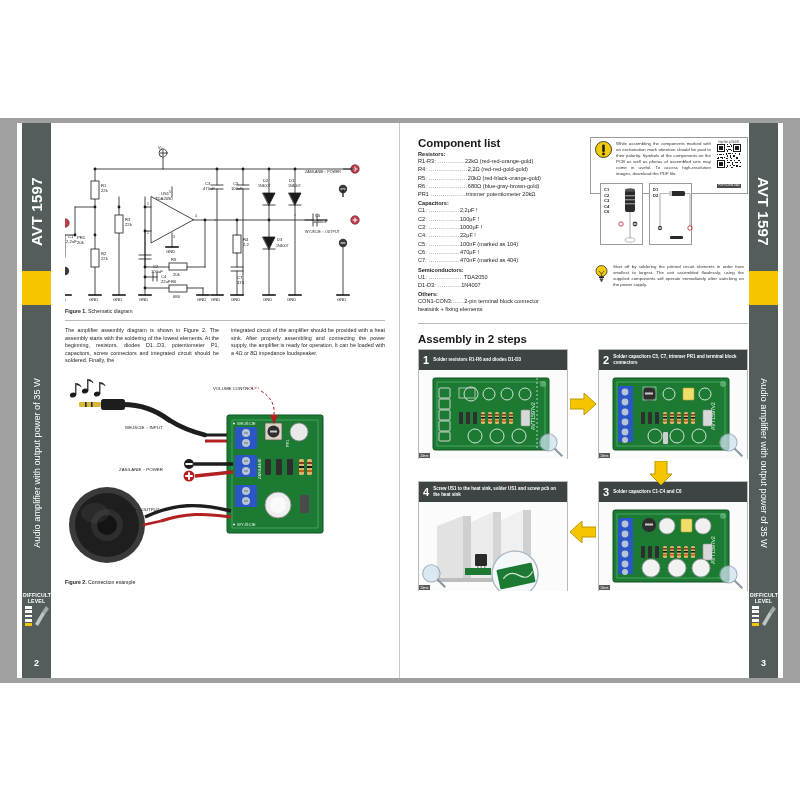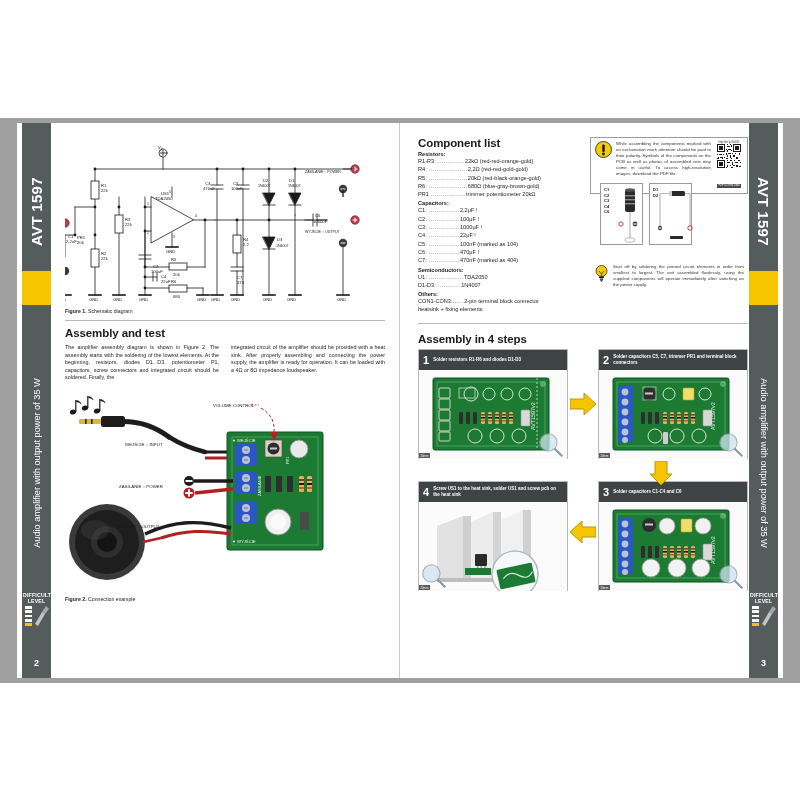--- a/index.html
+++ b/index.html
@@ -442,21 +442,20 @@
             </g>
           </svg>
         </div>
 
         <div class="figcap figcap-1">
           <b>Figure 1.</b><span> Schematic diagram</span>
         </div>
 
         <hr class="rule">
 
-        <div class="h2 assembly-h">Assembly and test</div>
 
         <div class="two-col">
           <p>The amplifier assembly diagram is shown in Figure 2. The assembly starts with the soldering of the lowest elements. At the beginning, resistors, diodes D1...D3, potentiometer P1, capacitors, screw connectors and integrated circuit should be soldered. Finally, the</p>
           <p>integrated circuit of the amplifier should be provided with a heat sink. After properly assembling and connecting the power supply, the amplifier is ready for operation. It can be loaded with a 4Ω or 8Ω impedance loudspeaker.</p>
         </div>
 
         <div class="fig2">
           <svg width="320" height="200" viewBox="0 0 320 200">
 
             <g fill="#1a1a1a">
@@ -766,21 +765,21 @@
             <path d="M10 14 L15 20 L20 14" fill="none" stroke="#1a1a1a" stroke-width="1.3"></path>
             <path d="M15 20 L15 24" stroke="#1a1a1a" stroke-width="1.3"></path>
             <rect x="10" y="25" width="10" height="3" rx="1" fill="#1a1a1a"></rect>
             <rect x="11.5" y="29" width="7" height="2.5" rx="1" fill="#1a1a1a"></rect>
             <path d="M12 32.5 L18 32.5 L15 36 Z" fill="#1a1a1a"></path>
           </svg>
           <div class="cal-txt">Start off by soldering the printed circuit elements in order from smallest to largest. The unit assembled flawlessly, using the supplied components will operate immediately after switching on the power supply.</div>
         </div>
 
         <div class="sep-rule"></div>
-        <div class="h2 steps-h">Assembly in 4 steps</div>
+        <div class="h2 steps-h">Assembly in 2 steps</div>
 
         <div class="steps-grid">
 
           <div class="step step1">
             <div class="step-hd">
               <div class="step-num">1</div>
               <div class="step-txt">Solder resistors R1-R6 and diodes D1-D3</div>
             </div>
             <div class="step-img">
               <svg width="148" height="89" viewBox="0 0 148 89">

